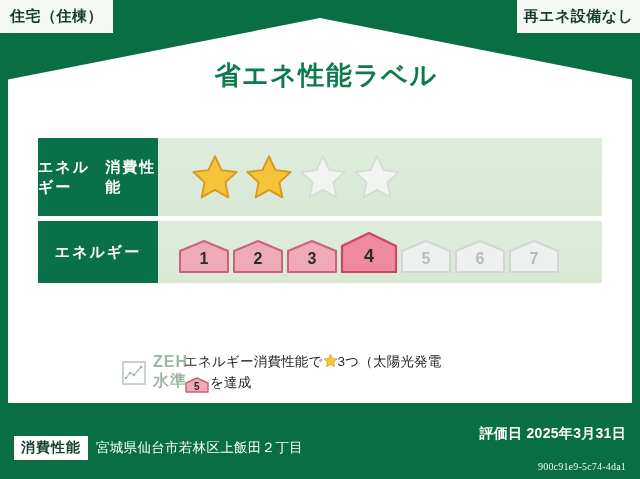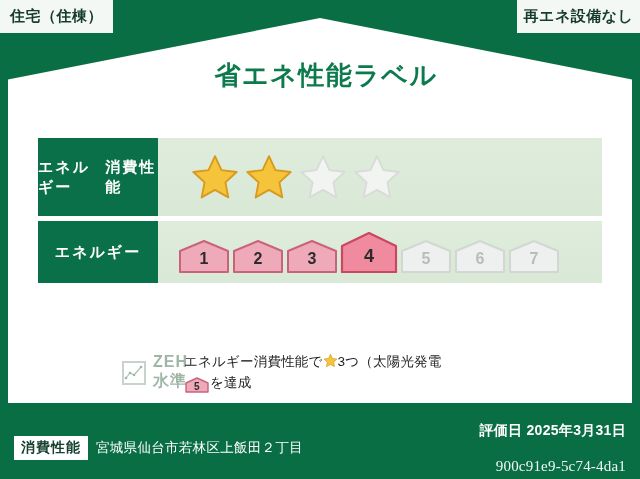--- a/index.html
+++ b/index.html
@@ -110,21 +110,21 @@
     padding:0 14px;box-sizing:border-box;
   }
   .footer-left{display:flex;align-items:center;gap:8px;}
   .self-eval{
     background:#fff;color:#16412f;font-weight:bold;font-size:14px;
     padding:3px 7px;letter-spacing:1px;
   }
   .address{color:#fff;font-size:13.5px;letter-spacing:.3px;}
   .footer-right{text-align:right;color:#fff;}
   .eval-date{font-size:14px;font-weight:bold;letter-spacing:.3px;}
-  .eval-id{font-size:15px;margin-top:18px;letter-spacing:.2px;opacity:.95;
+  .eval-id{font-size:10px;margin-top:18px;letter-spacing:.2px;opacity:.95;
            font-family:"Liberation Serif","DejaVu Serif",serif;}
 </style>
 </head>
 <body>
 
 <div class="label-root">
 
   <div class="corner-tab tab-left">
     <span>住宅（住棟）</span>
   </div>

